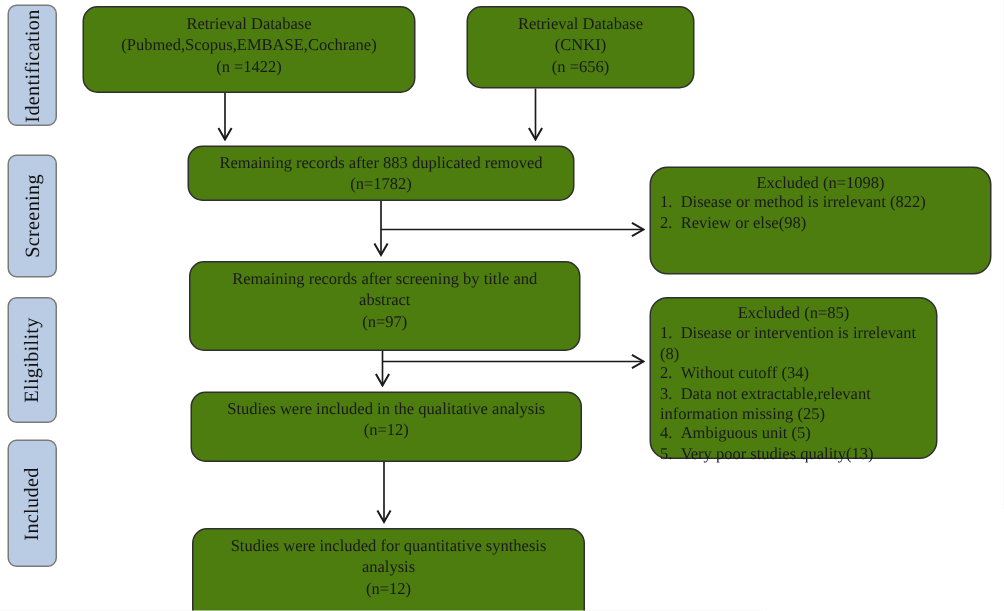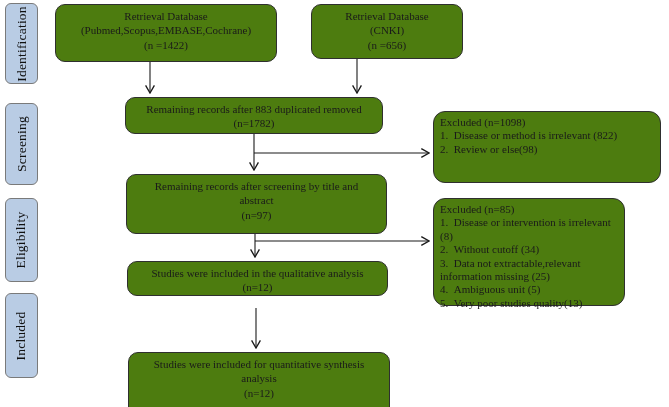--- a/index.html
+++ b/index.html
@@ -60,21 +60,21 @@
     padding:4px 5px;
     z-index:2;
   }
   .fbox .bline{white-space:nowrap;}
   .excl{
     text-align:left;
     padding:4px 6px 4px 6px;
     border-radius:12px;
     line-height:1.22;
   }
-  .excl-title{text-align:left;}
+  .excl-title{text-align:center;}
   .excl-item{text-align:left;}
 </style>
 </head>
 <body>
 
 <div class="canvas">
 
   <svg class="arrows" viewBox="0 0 669 407" xmlns="http://www.w3.org/2000/svg">
     <defs>
       <marker id="arr" viewBox="0 0 9 10" refX="8" refY="5" markerWidth="9" markerHeight="10" orient="auto-start-reverse">
@@ -121,21 +121,21 @@
     <div class="bline">Remaining records after 883 duplicated removed</div>
     <div class="bline">(n=1782)</div>
   </div>
 
   <div class="fbox" style="left:126px;top:174px;width:261px;height:60px">
     <div class="bline">Remaining records after screening by title and</div>
     <div class="bline">abstract</div>
     <div class="bline">(n=97)</div>
   </div>
 
-  <div class="fbox" style="left:127px;top:261px;width:261px;height:35px">
+  <div class="fbox" style="left:127px;top:261px;width:261px;height:47px">
     <div class="bline">Studies were included in the qualitative analysis</div>
     <div class="bline">(n=12)</div>
   </div>
 
   <div class="fbox" style="left:128px;top:352px;width:262px;height:66px">
     <div class="bline">Studies were included for quantitative synthesis</div>
     <div class="bline">analysis</div>
     <div class="bline">(n=12)</div>
   </div>
 

